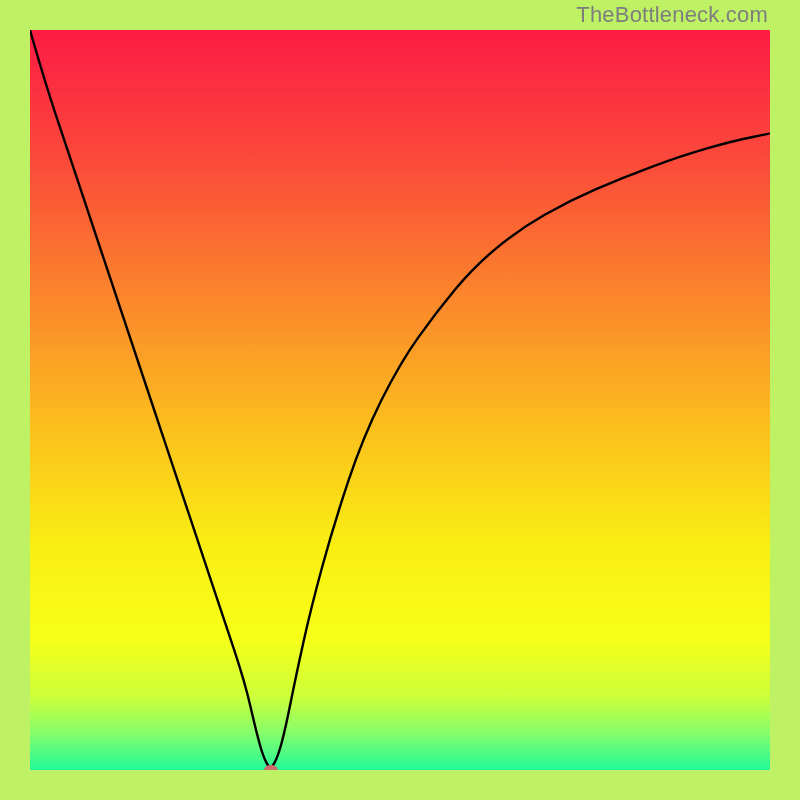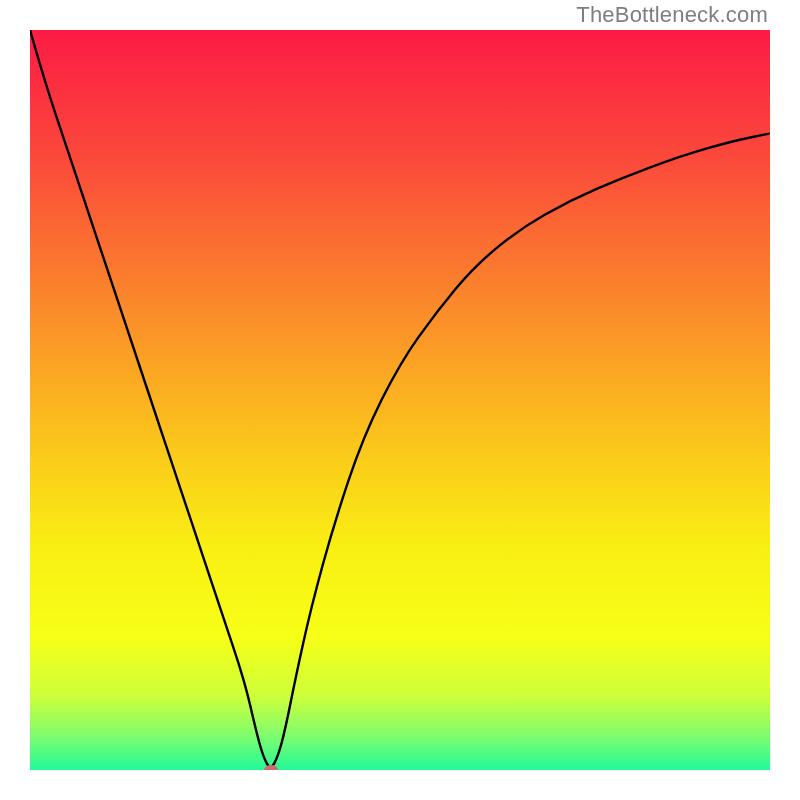--- a/index.html
+++ b/index.html
@@ -10,21 +10,21 @@
     background: #000000;
     overflow: hidden;
     font-family: Arial, Helvetica, sans-serif;
   }
   .frame {
     position: absolute;
     top: 0;
     left: 0;
     width: 800px;
     height: 800px;
-    background: #ffffff;
+    background: #bef264;
   }
   .plot-area {
     position: absolute;
     top: 30px;
     left: 30px;
     width: 740px;
     height: 740px;
     overflow: hidden;
   }
   .watermark {

